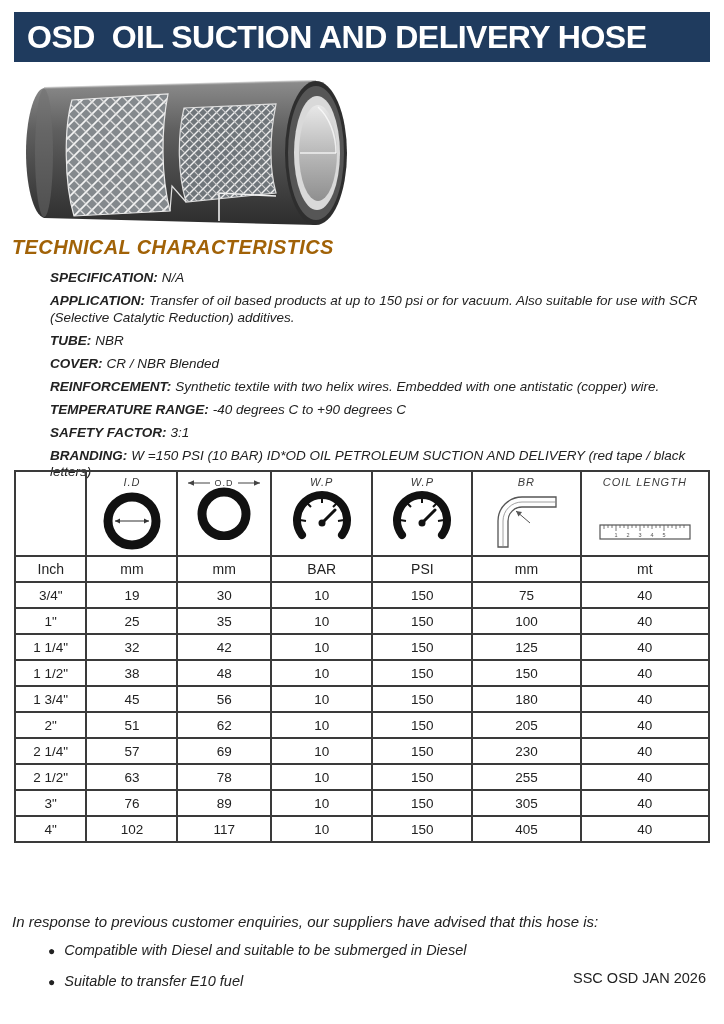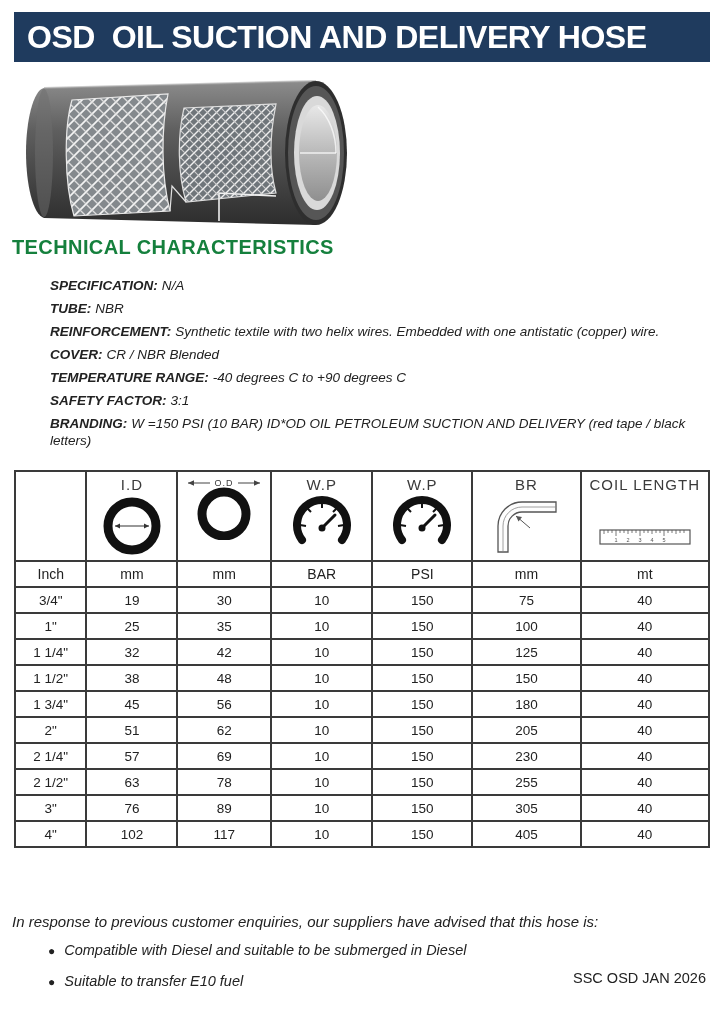--- a/index.html
+++ b/index.html
@@ -8,32 +8,32 @@
 
   .banner { position:absolute; top:12px; left:14px; width:696px; height:50px;
     background:#1f3b5e; display:flex; align-items:center; padding-left:13px; }
   .banner-title { color:#ffffff; font-size:32px; font-weight:700;
     letter-spacing:-0.5px; white-space:pre; }
 
   .hose-wrap { position:absolute; top:72px; left:14px; width:352px; height:160px; }
 
   .content { position:absolute; top:236px; left:12px; width:700px; }
   .main-heading { font-size:20px; font-weight:700; letter-spacing:0.4px;
-    color:#15803d; margin-bottom:19px; }
+    color:#a16207; margin-bottom:11px;font-style:italic; }
   .spec-line { font-style:italic; font-size:13.5px; line-height:16.5px;
     margin-bottom:6.5px; color:#222;margin-left:38px; }
   .spec-label { font-weight:700; margin-right:4px; }
 
   table.size-table { position:absolute; top:470px; left:14px; width:696px;
     border-collapse:collapse; table-layout:fixed; }
   table.size-table td, table.size-table th { border:2px solid #3a3a3a;
     text-align:center; vertical-align:middle; font-weight:400; color:#222; }
   tr.icon-row td { height:82px; vertical-align:top; padding-top:4px; }
-  .icon-label { font-size:15px; letter-spacing:1px; color:#3a3a3a;
-    font-weight:400; margin-bottom:1px; }
+  .icon-label { font-size:11px; letter-spacing:1px; color:#3a3a3a;
+    font-weight:400; margin-bottom:1px;font-style:italic; }
   tr.unit-row td { height:26px; font-size:14px; }
   tr.data-row td, tbody td { height:26px; font-size:13.5px; }
 
   .notes { position:absolute; top:871px; left:12px; width:700px;margin-top:42px; }
   .notes-intro { font-style:italic; font-size:15px; color:#222; margin-bottom:12px; }
   .note-bullet { font-style:italic; font-size:14.5px; color:#222;
     margin:0 0 15px 36px; display:flex; align-items:baseline; }
   .bullet-dot { font-style:normal; font-size:12px; margin-right:9px; }
 
   .doc-ref { position:absolute; top:946px; right:18px; font-size:14.5px; color:#222;margin-top:24px; }
@@ -89,23 +89,24 @@
     <ellipse cx="304" cy="81" rx="19" ry="48" fill="url(#boreGrad)"></ellipse>
     <path d="M286,81 L322,81" stroke="#f0f0f0" stroke-width="1.5"></path>
     <path d="M304,35 C315,45 322,62 322,81" stroke="#ffffff" stroke-width="1.5" fill="none" opacity="0.7"></path>
   </svg>
 </div>
 
 <div class="content">
   <div class="main-heading">TECHNICAL CHARACTERISTICS</div>
   <div>
     <p class="spec-line"><span class="spec-label">SPECIFICATION:</span><span>N/A</span></p>
+    <p class="spec-line"><span class="spec-label">APPLICATION:</span><span>Transfer of oil based products at up to 150 psi or for vacuum. Also suitable for use with SCR (Selective Catalytic Reduction) additives.</span></p>
     <p class="spec-line"><span class="spec-label">TUBE:</span><span>NBR</span></p>
+    <p class="spec-line"><span class="spec-label">COVER:</span><span>CR / NBR Blended</span></p>
     <p class="spec-line"><span class="spec-label">REINFORCEMENT:</span><span>Synthetic textile with two helix wires. Embedded with one antistatic (copper) wire.</span></p>
-    <p class="spec-line"><span class="spec-label">COVER:</span><span>CR / NBR Blended</span></p>
     <p class="spec-line"><span class="spec-label">TEMPERATURE RANGE:</span><span>-40 degrees C to +90 degrees C</span></p>
     <p class="spec-line"><span class="spec-label">SAFETY FACTOR:</span><span>3:1</span></p>
     <p class="spec-line"><span class="spec-label">BRANDING:</span><span>W =150 PSI (10 BAR) ID*OD OIL PETROLEUM SUCTION AND DELIVERY (red tape / black letters)</span></p>
   </div>
 </div>
 
 <table class="size-table">
   <colgroup>
     <col style="width:10.3%">
       <col style="width:13.1%">

